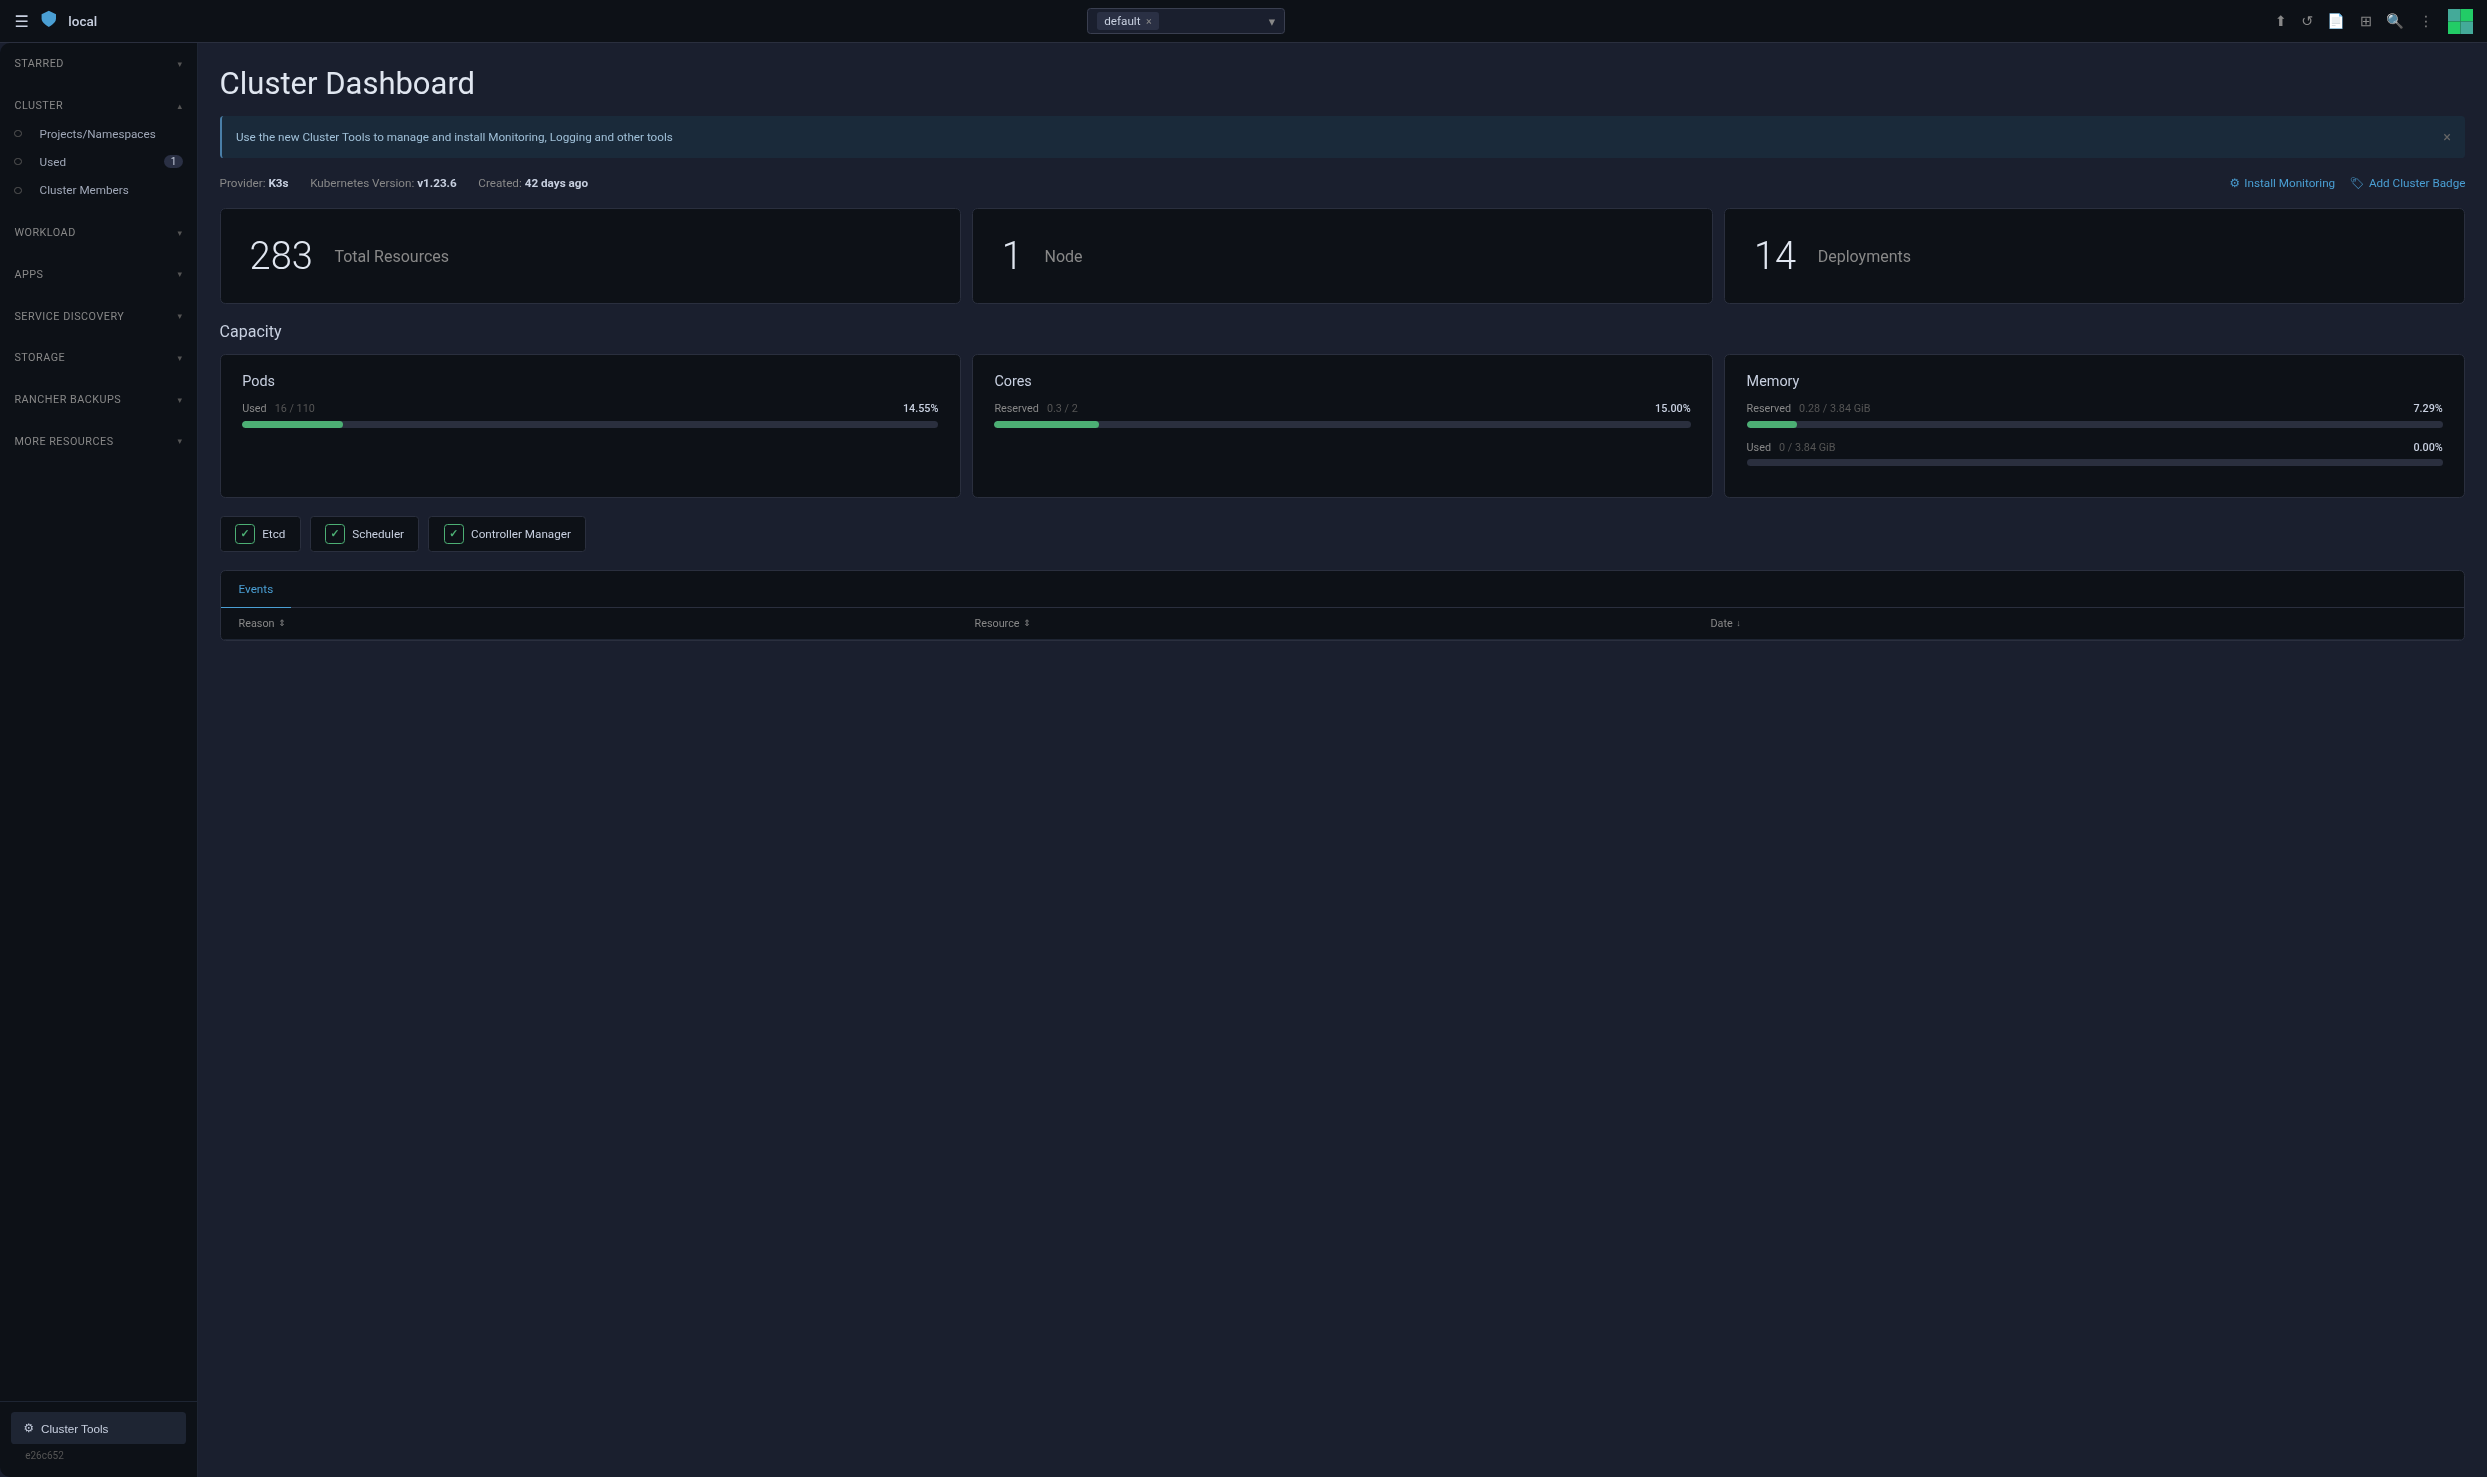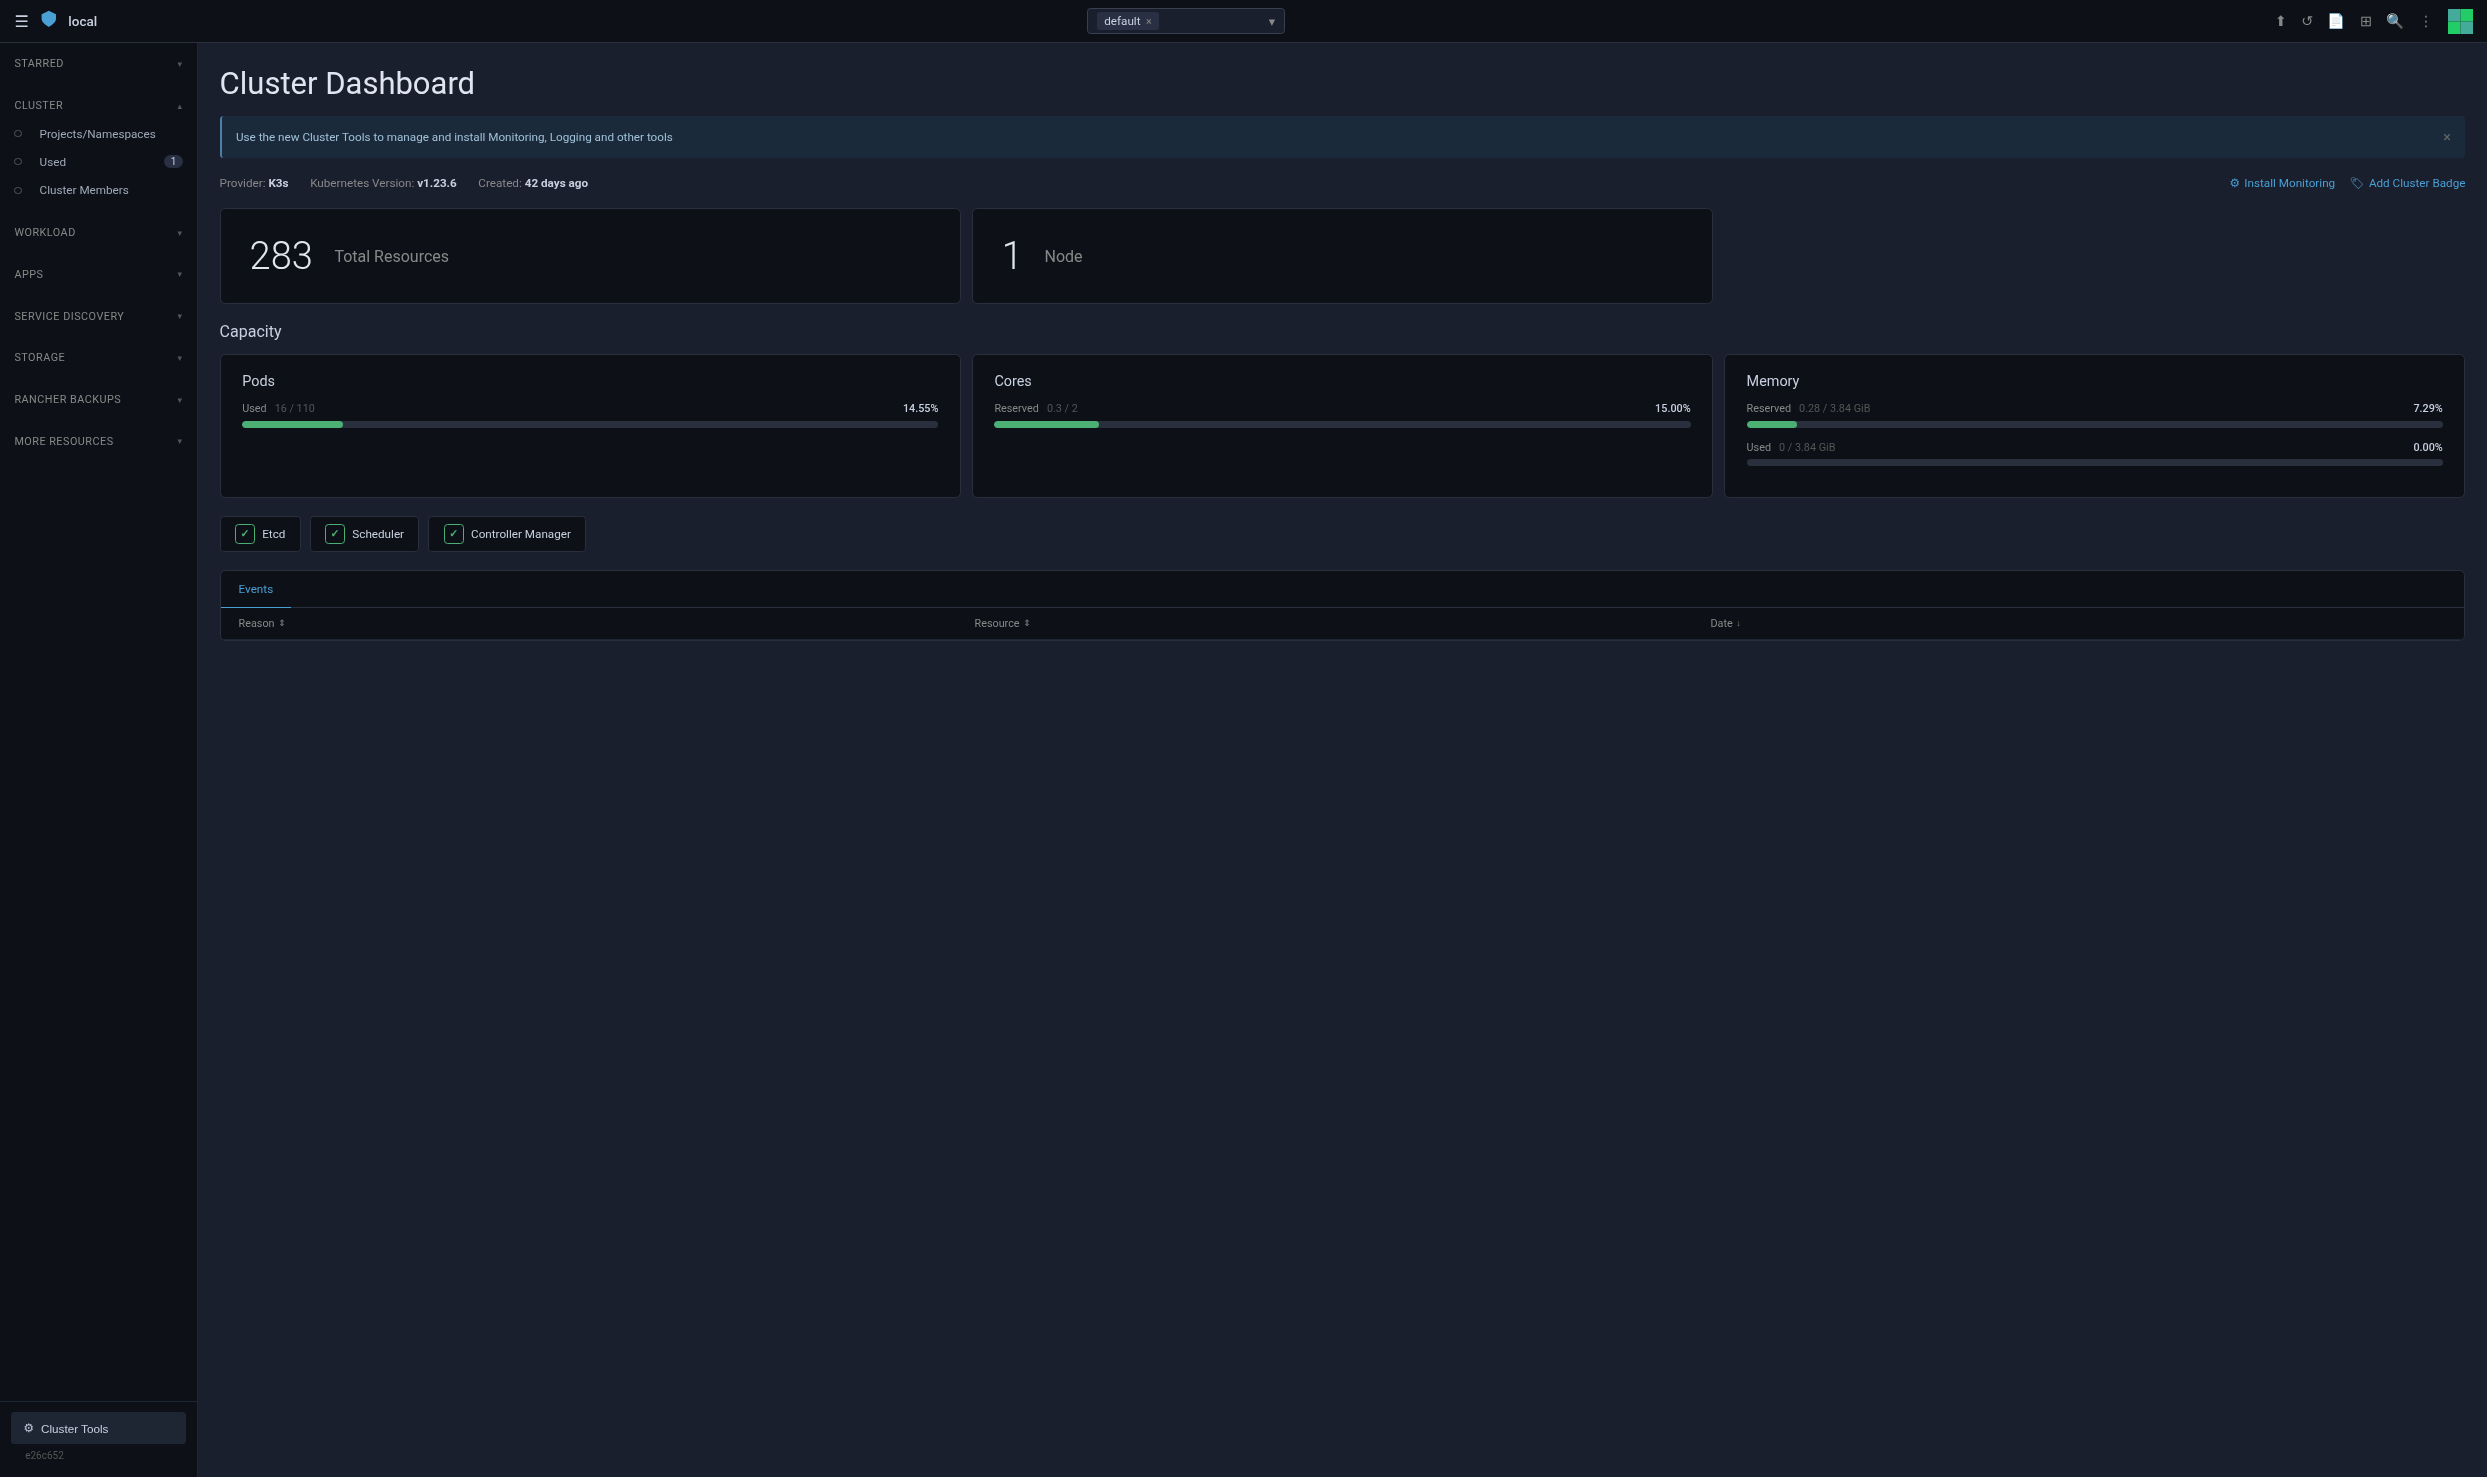--- a/index.html
+++ b/index.html
@@ -14,21 +14,21 @@
     .topbar-middle { flex: 1; display: flex; justify-content: center; }
     .namespace-selector { background: #1a1f2e; border: 0.9px solid #3a3f50; border-radius: 3.6px; display: flex; align-items: center; padding: 3.6px 9px; gap: 7.2px; min-width: 198px; }
     .namespace-tag { background: #2a3044; border-radius: 2.7px; padding: 1.8px 7.2px; display: flex; align-items: center; gap: 5.4px; font-size: 11.7px; }
     .ns-close { color: #888; cursor: pointer; font-size: 10.8px; }
     .ns-arrow { color: #888; margin-left: auto; }
     .topbar-right { display: flex; align-items: center; gap: 14.4px; }
     .topbar-icon { color: #888; font-size: 14.4px; cursor: pointer; }
     .avatar { width: 25px; height: 25px; background: linear-gradient(135deg, #4a9; #2c6); border-radius: 3.6px; display: flex; align-items: center; justify-content: center; font-size: 9px; color: white; }
 
     
-    .main-layout { display: flex; flex: 1; overflow: hidden; }
+    .main-layout { display: flex; flex: 1; overflow: hidden; border-radius: 10px; }
 
     
     .sidebar { width: 198px; background: #0d1117; border-right: 0.9px solid #1e2533; display: flex; flex-direction: column; overflow-y: auto; flex-shrink: 0; }
     .sidebar-section { padding: 7.2px 0; }
     .sidebar-header { display: flex; align-items: center; justify-content: space-between; padding: 7.2px 14.4px; color: #888; font-size: 10.8px; text-transform: uppercase; letter-spacing: 0.5px; cursor: pointer; }
     .sidebar-item { display: flex; align-items: center; padding: 7.2px 14.4px; color: #a0a8b8; font-size: 11.7px; cursor: pointer; gap: 18px; }
     .sidebar-dot { width: 7.2px; height: 7.2px; border-radius: 50%; border: 0.9px solid #555; flex-shrink: 0; }
     .sidebar-count { margin-left: auto; background: #2a3044; border-radius: 9px; padding: 0.9px 6.3px; font-size: 10px; color: #c8d0e0; }
     .sidebar-chevron { margin-left: auto; font-size: 9px; color: #555; }
     .sidebar-spacer { flex: 1; }
@@ -232,20 +232,24 @@
 
     <div class="stats-row">
       <div class="stat-card">
         <span class="stat-number">283</span>
         <span class="stat-label">Total Resources</span>
       </div>
       <div class="stat-card">
         <span class="stat-number">1</span>
         <span class="stat-label">Node</span>
       </div>
+      <div class="stat-card">
+        <span class="stat-number">14</span>
+        <span class="stat-label">Deployments</span>
+      </div>
     </div>
 
     <div class="capacity-title">Capacity</div>
     <div class="capacity-row">
 
       <div class="capacity-card">
         <div class="capacity-card-title">Pods</div>
         <div class="capacity-row-info">
           <span>
             <span class="capacity-label">Used</span>

